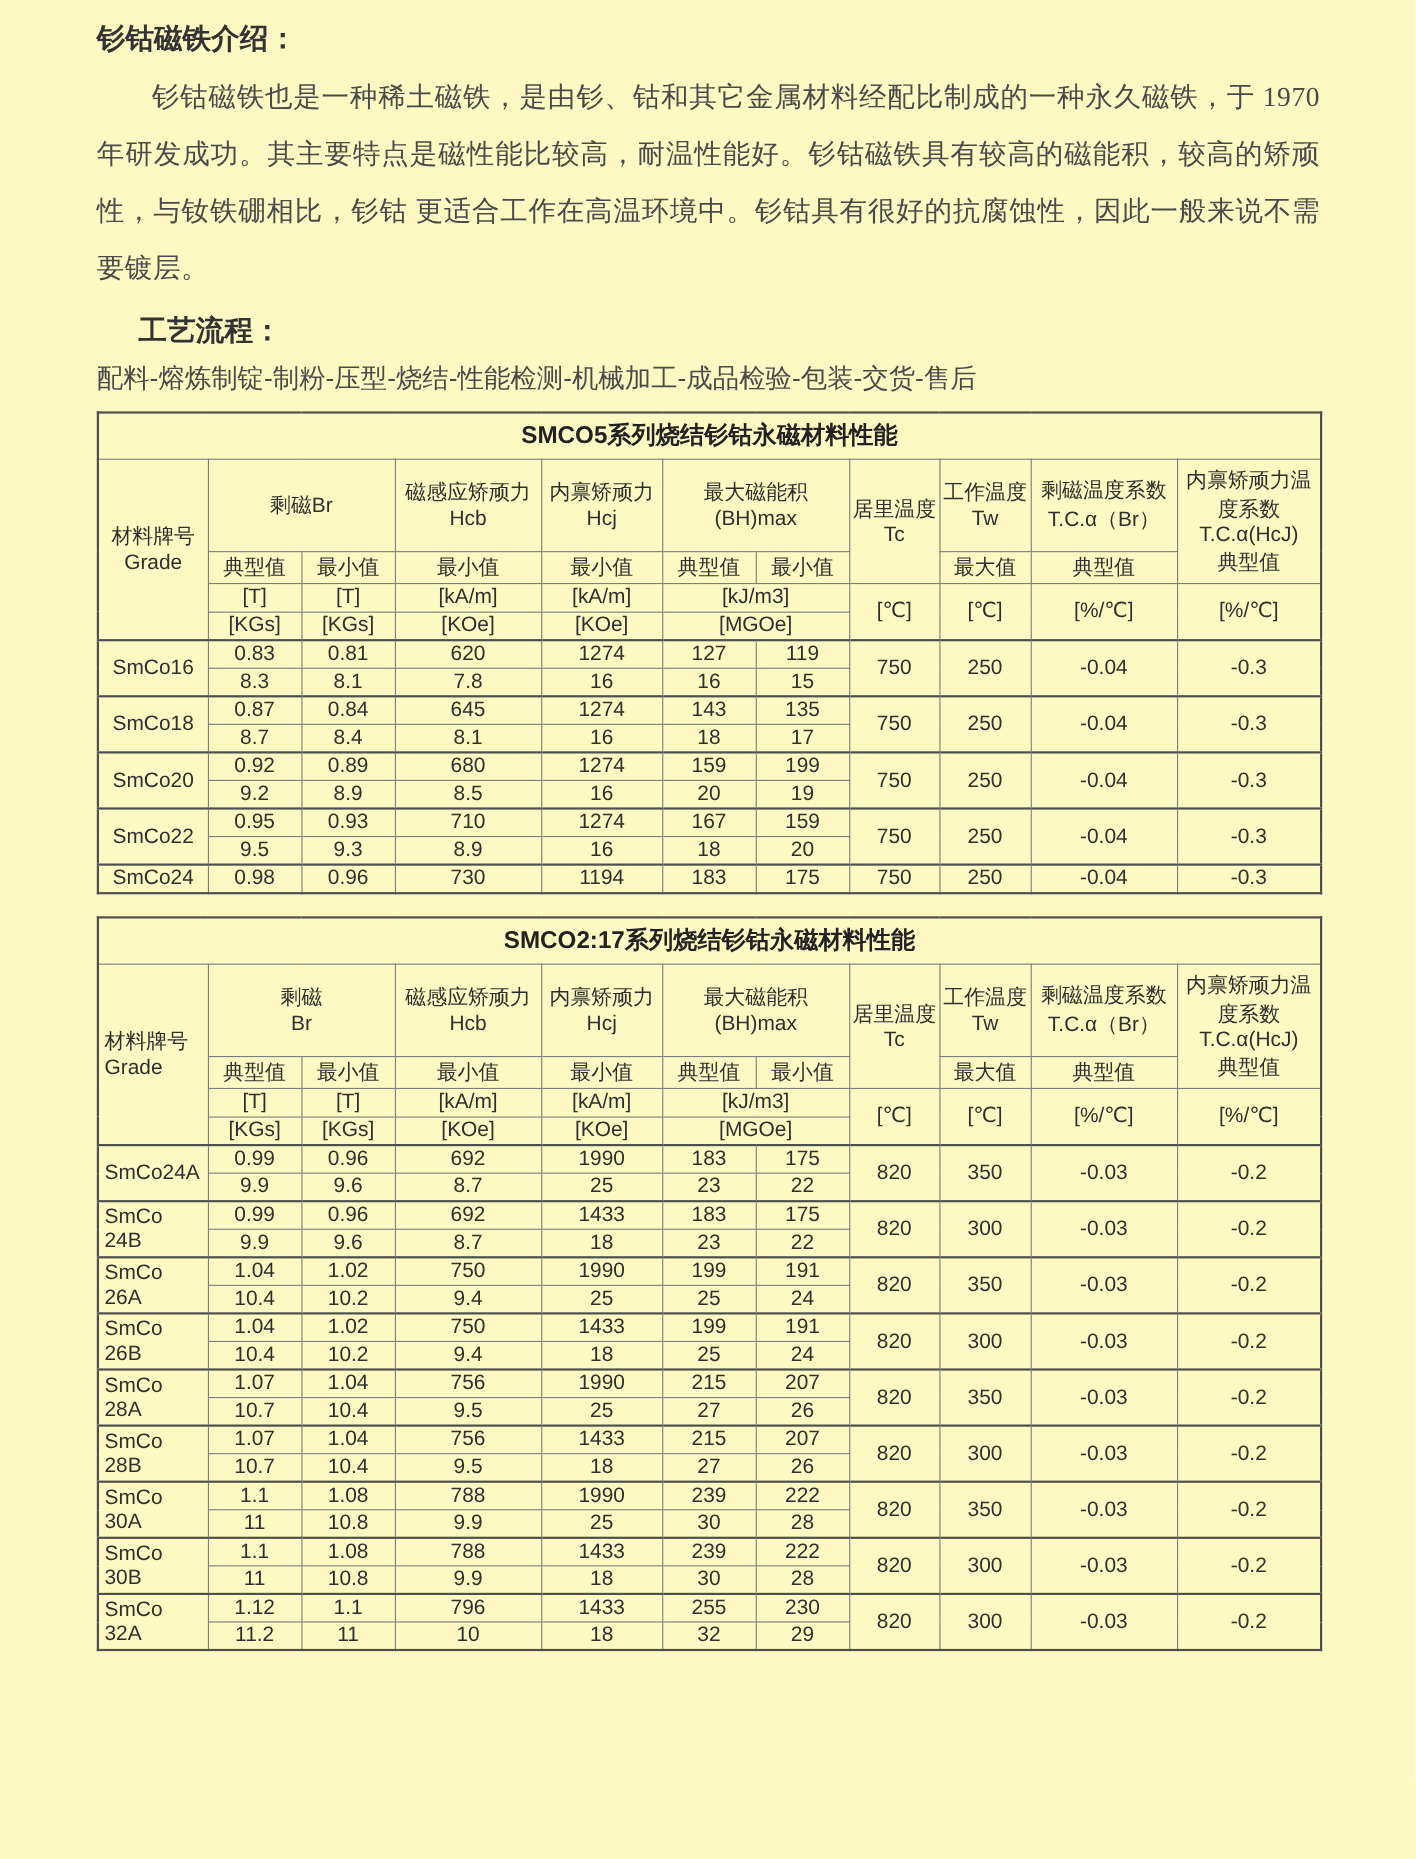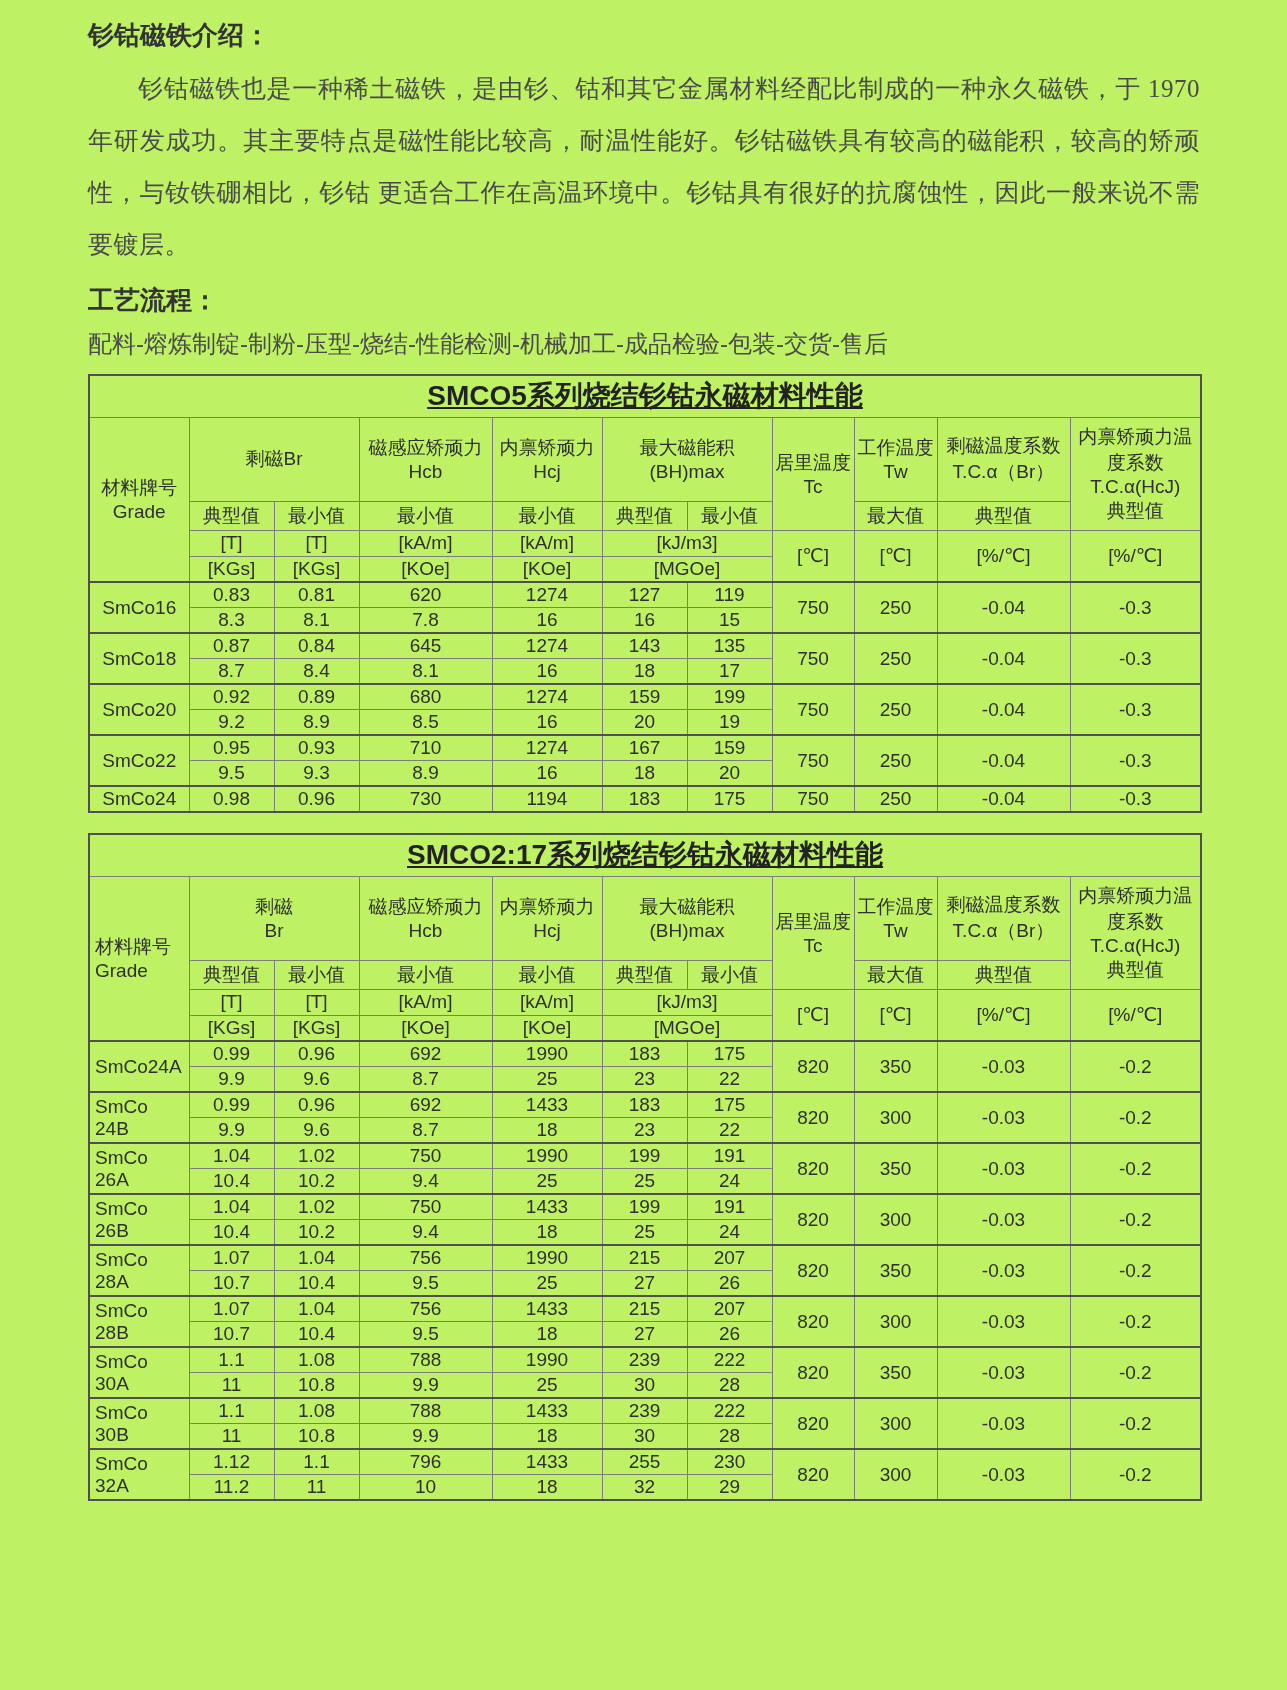--- a/index.html
+++ b/index.html
@@ -5,21 +5,21 @@
   html,body { margin:0; padding:0; background:#ffffff; }
   body { width:1287px; }
   .page {
     box-sizing:border-box;
     width:1287px;
     height:1690px;
     overflow:hidden;
     padding:12px 87px 0 88px;
     font-family:"Liberation Sans","DejaVu Sans",sans-serif;
     color:#4a4a4a;
-    background:#bef264;
+    background:#fef9c3;
   }
   .heading {
     font-size:26px;
     font-weight:700;
     color:#333333;
     margin:6px 0 10px 0;
   }
   .para {
     font-size:25px;
     line-height:2.08;
@@ -46,26 +46,25 @@
   .spec th, .spec td {
     border:1px solid #7d7d7d;
     font-weight:400;
     text-align:center;
     font-size:19px;
     padding:1px 2px;
     white-space:pre-line;
     box-sizing:border-box;
   }
   .spec th.tbl-title {
-    font-size:28px;
+    font-size:22px;
     font-weight:700;
     color:#222222;
     height:42px;
     border-bottom:1px solid #7d7d7d;
-    text-decoration:underline;
   }
   .spec thead tr.group-row th { height:84px; }
   .spec thead tr.value-row th,
   .spec thead tr.unit-row th { height:26px; }
   .spec tbody td { height:25px; }
   .spec tbody tr.group-start td { border-top:2px solid #4f4f4f; }
   .spec tbody tr:first-child td { border-top:2px solid #4f4f4f; }
   
   .spec.left-grade .grade-cell,
   .spec.left-grade th.col-grade { text-align:left; padding-left:5px; }
@@ -73,21 +72,21 @@
 </style>
 </head>
 <body>
 
 <div class="page">
 
   <div class="heading">钐钴磁铁介绍：</div>
 
   <p class="para">钐钴磁铁也是一种稀土磁铁，是由钐、钴和其它金属材料经配比制成的一种永久磁铁，于 1970 年研发成功。其主要特点是磁性能比较高，耐温性能好。钐钴磁铁具有较高的磁能积，较高的矫顽性，与钕铁硼相比，钐钴 更适合工作在高温环境中。钐钴具有很好的抗腐蚀性，因此一般来说不需要镀层。</p>
 
-  <div class="heading" style="margin-top:12px;">工艺流程：</div>
+  <div class="heading" style="margin-top:12px;margin-left:38px;">工艺流程：</div>
 
   <div class="flow-line">配料-熔炼制锭-制粉-压型-烧结-性能检测-机械加工-成品检验-包装-交货-售后</div>
 
   <table class="spec">
       <colgroup>
         <col style="width: 100px;">
         <col style="width: 85px;">
         <col style="width: 85px;">
         <col style="width: 133px;">
         <col style="width: 110px;">

